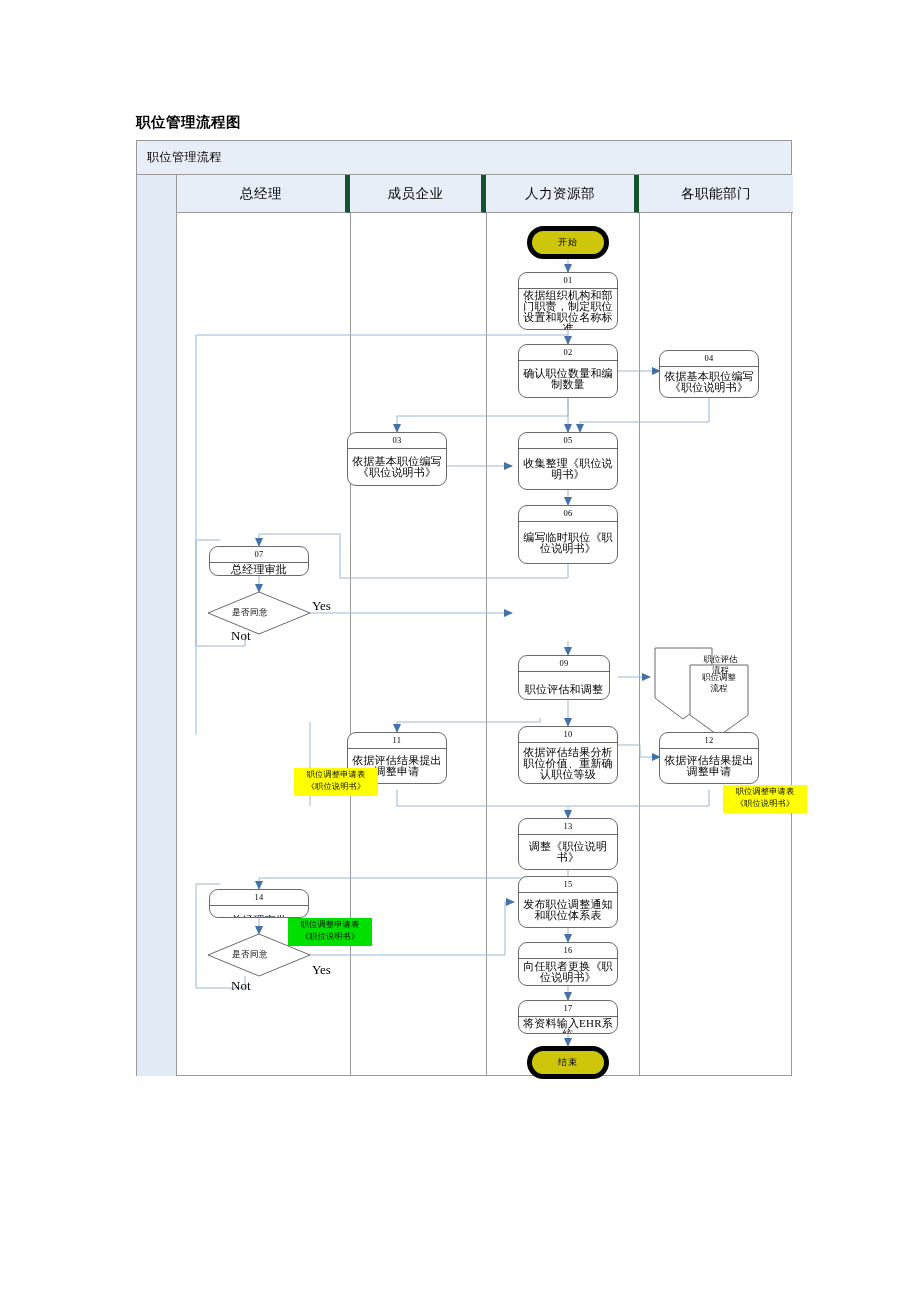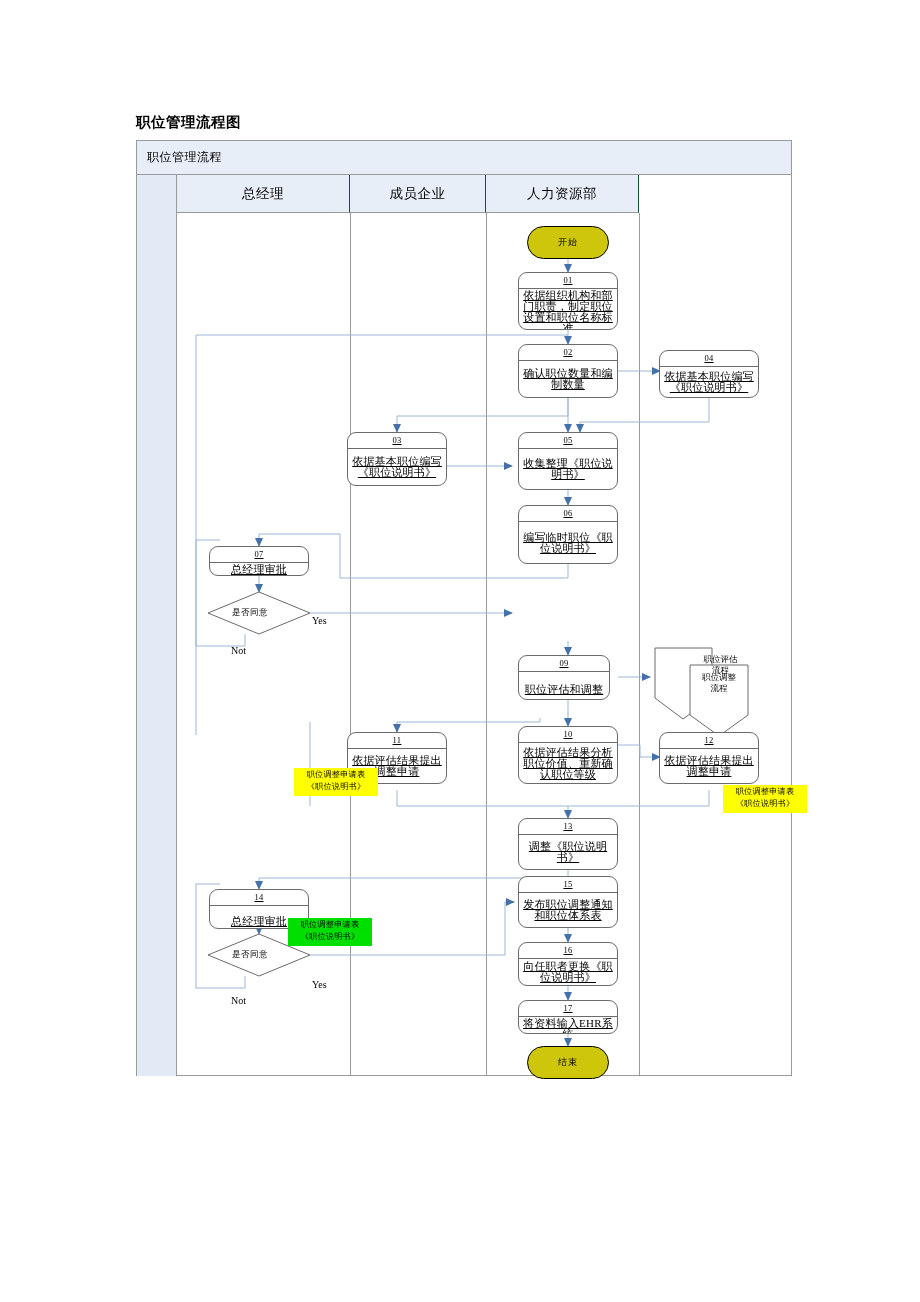--- a/index.html
+++ b/index.html
@@ -73,21 +73,21 @@
     box-sizing: border-box;
   }
 
   
   .lane-head {
     position: absolute;
     top: 34px;
     height: 38px;
     background: #e8eef7;
     border-bottom: 1px solid #9a9a9a;
-    border-right: 1px solid #14532d;
+    border-right: 5px solid #14532d;
     box-sizing: border-box;
     display: flex;
     align-items: center;
     justify-content: center;
     font-size: 13.5px;
     letter-spacing: 0.5px;
   }
   .lane-head.last { border-right: none; }
 
   
@@ -110,21 +110,20 @@
   
   .node {
     position: absolute;
     box-sizing: border-box;
     border: 1px solid #6b6b6b;
     border-radius: 9px;
     background: #ffffff;
     display: flex;
     flex-direction: column;
     overflow: hidden;
-    text-decoration: underline;
   }
   .node .num {
     height: 15px;
     line-height: 15px;
     text-align: center;
     font-size: 8.5px;
     border-bottom: 1px solid #6b6b6b;
     letter-spacing: 0.3px;
   }
   .node .body {
@@ -137,43 +136,42 @@
     line-height: 11px;
     padding: 1px 3px;
     letter-spacing: 0.2px;
   }
 
   
   .terminator {
     position: absolute;
     box-sizing: border-box;
     background: #cdc60b;
-    border: 1px solid #000000;
+    border: 5px solid #000000;
     border-radius: 22px;
     display: flex;
     align-items: center;
     justify-content: center;
     font-size: 9px;
     letter-spacing: 1px;
     color: #000;
   }
 
   
   .diamond-label {
     position: absolute;
     font-size: 8.5px;
     letter-spacing: 0.5px;
     white-space: nowrap;
   }
   .edge-label {
     position: absolute;
-    font-size: 10px;
+    font-size: 13px;
     font-family: "Liberation Serif", serif;
     white-space: nowrap;
-    margin-top: 17px;
   }
 
   
   .pent-label {
     position: absolute;
     font-size: 8.5px;
     line-height: 11px;
     text-align: center;
     white-space: nowrap;
   }
@@ -199,20 +197,21 @@
 
   <div id="doc-title">职位管理流程图</div>
 
   <div id="lane-frame">
     <div id="lane-title">职位管理流程</div>
     <div id="lane-side-band"></div>
 
     <div class="lane-head" style="left:40px;  width:173px;">总经理</div>
     <div class="lane-head" style="left:213px; width:136px;">成员企业</div>
     <div class="lane-head" style="left:349px; width:153px;">人力资源部</div>
+    <div class="lane-head last" style="left:502px; width:154px;">各职能部门</div>
 
     <div class="lane-sep" style="left:213px;"></div>
     <div class="lane-sep" style="left:349px;"></div>
     <div class="lane-sep" style="left:502px;"></div>
   </div>
 
   <svg id="overlay" viewBox="0 0 920 1302">
     <defs>
       <marker id="arr" markerWidth="9" markerHeight="8" refX="8" refY="4" orient="auto">
         <path d="M0,0 L9,4 L0,8 z" fill="#4472a8"></path>
@@ -343,21 +342,21 @@
   <div class="node" style="left:659px; top:732px; width:100px; height:52px;">
     <div class="num">12</div>
     <div class="body">依据评估结果提出调整申请</div>
   </div>
 
   <div class="node" style="left:518px; top:818px; width:100px; height:52px;">
     <div class="num">13</div>
     <div class="body">调整《职位说明书》</div>
   </div>
 
-  <div class="node" style="left:209px; top:889px; width:100px; height:40px;gap:8px;">
+  <div class="node" style="left:209px; top:889px; width:100px; height:29px;gap:8px;">
     <div class="num">14</div>
     <div class="body">总经理审批</div>
   </div>
 
   <div class="node" style="left:518px; top:876px; width:100px; height:52px;">
     <div class="num">15</div>
     <div class="body">发布职位调整通知和职位体系表</div>
   </div>
 
   <div class="node" style="left:518px; top:942px; width:100px; height:44px;">

